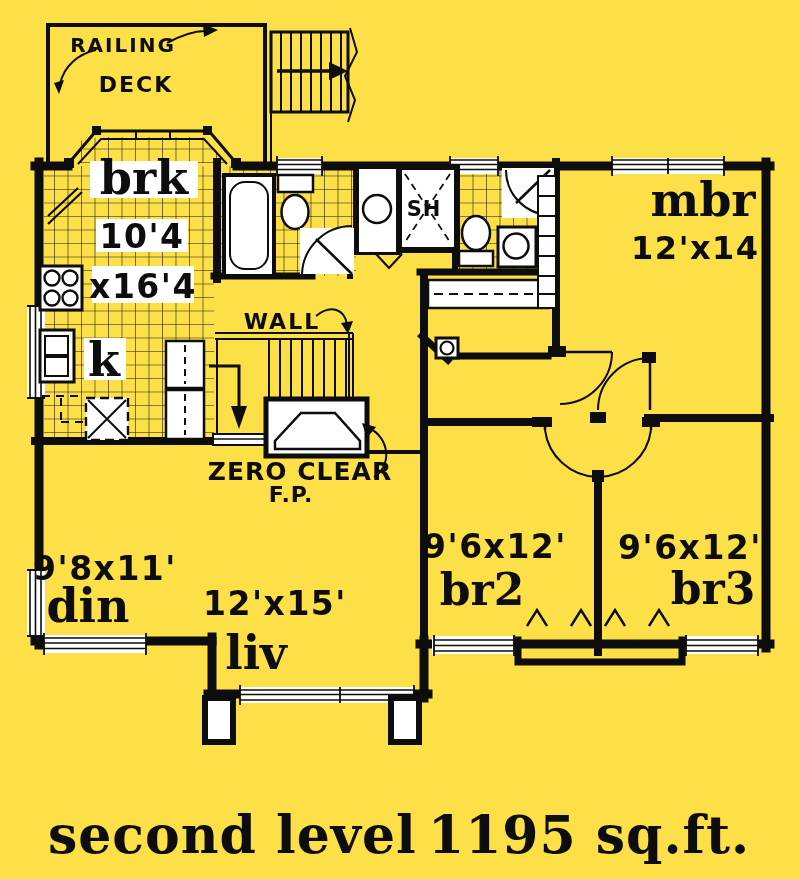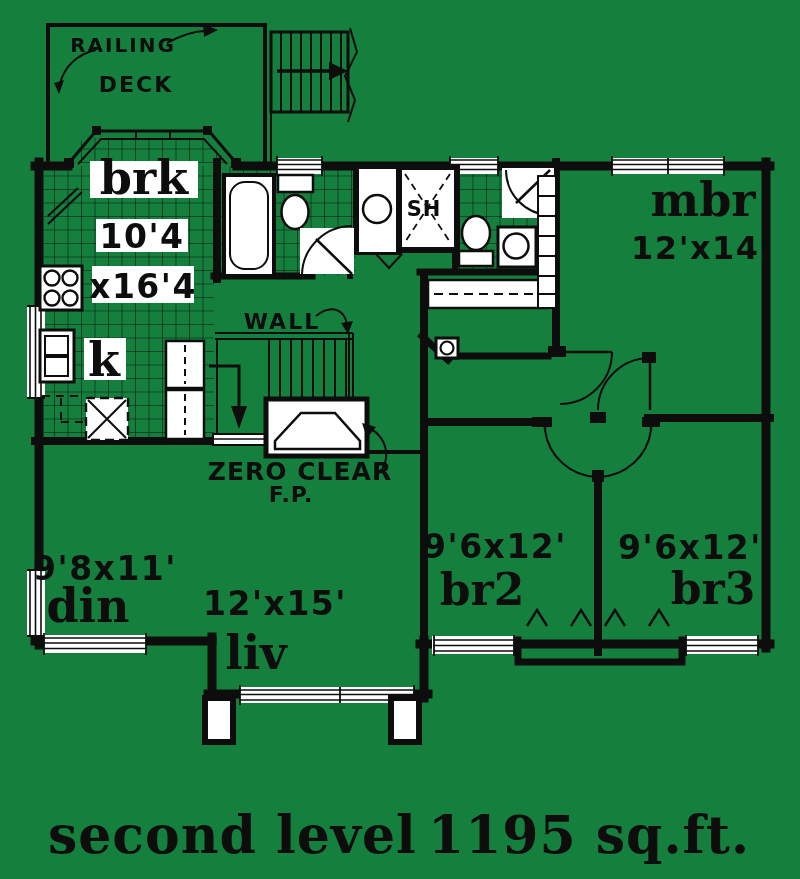--- a/index.html
+++ b/index.html
@@ -1,16 +1,16 @@
 <!DOCTYPE html>
 <html><head>
 <meta charset="utf-8">
 <style>
   html,body{margin:0;padding:0;background:#ffffff;}
-  .page{width:800px;height:879px;background:#15803d;position:relative;overflow:hidden;}
+  .page{width:800px;height:879px;background:#fde047;position:relative;overflow:hidden;}
   svg{display:block;}
   .ink{stroke:#0d0d0d;}
   .t-room{font-family:"DejaVu Serif",serif;font-weight:700;fill:#0d0d0d;}
   .t-dim{font-family:"DejaVu Sans",sans-serif;font-weight:700;fill:#0d0d0d;letter-spacing:1.5px;}
   .t-note{font-family:"DejaVu Sans",sans-serif;font-weight:700;fill:#0d0d0d;letter-spacing:2px;}
   .t-cap{font-family:"DejaVu Serif",serif;font-weight:700;fill:#0d0d0d;letter-spacing:1px;}
 </style>
 </head>
 <body>
 

